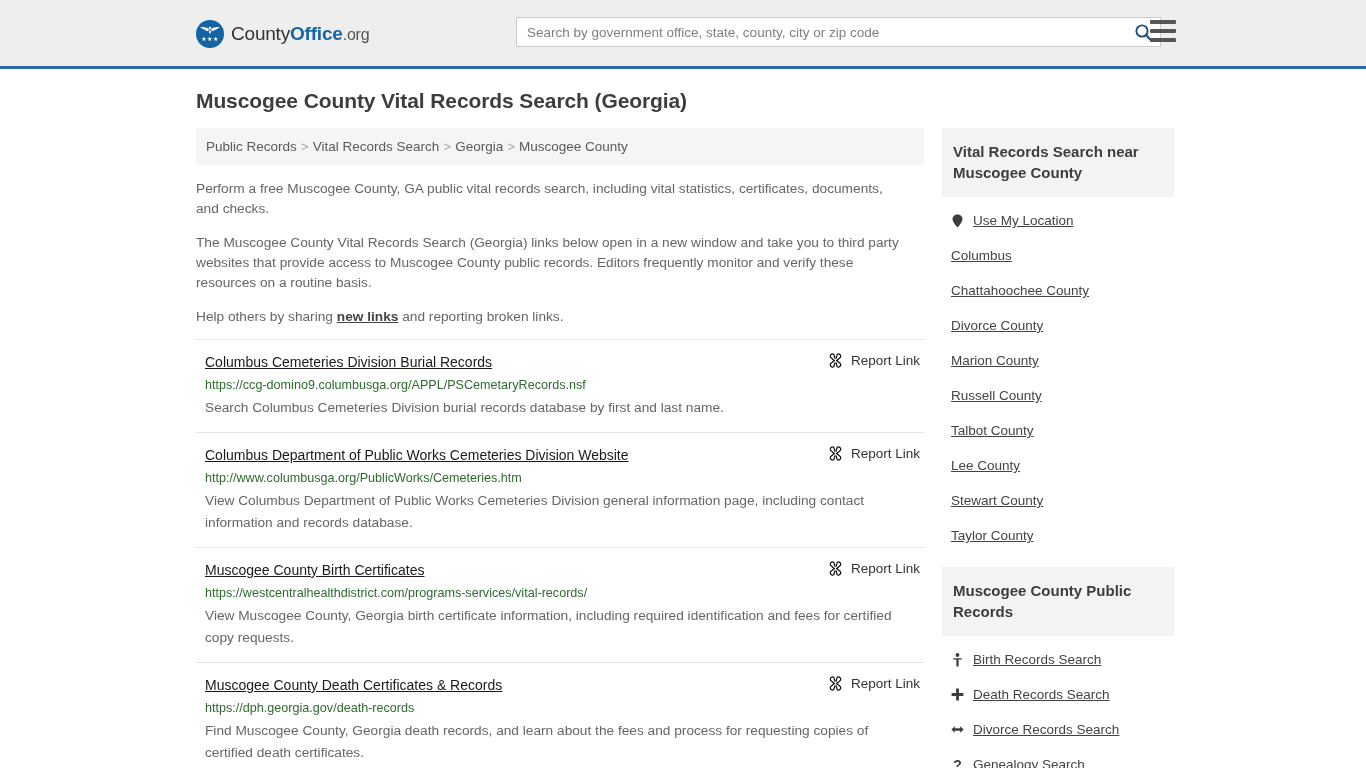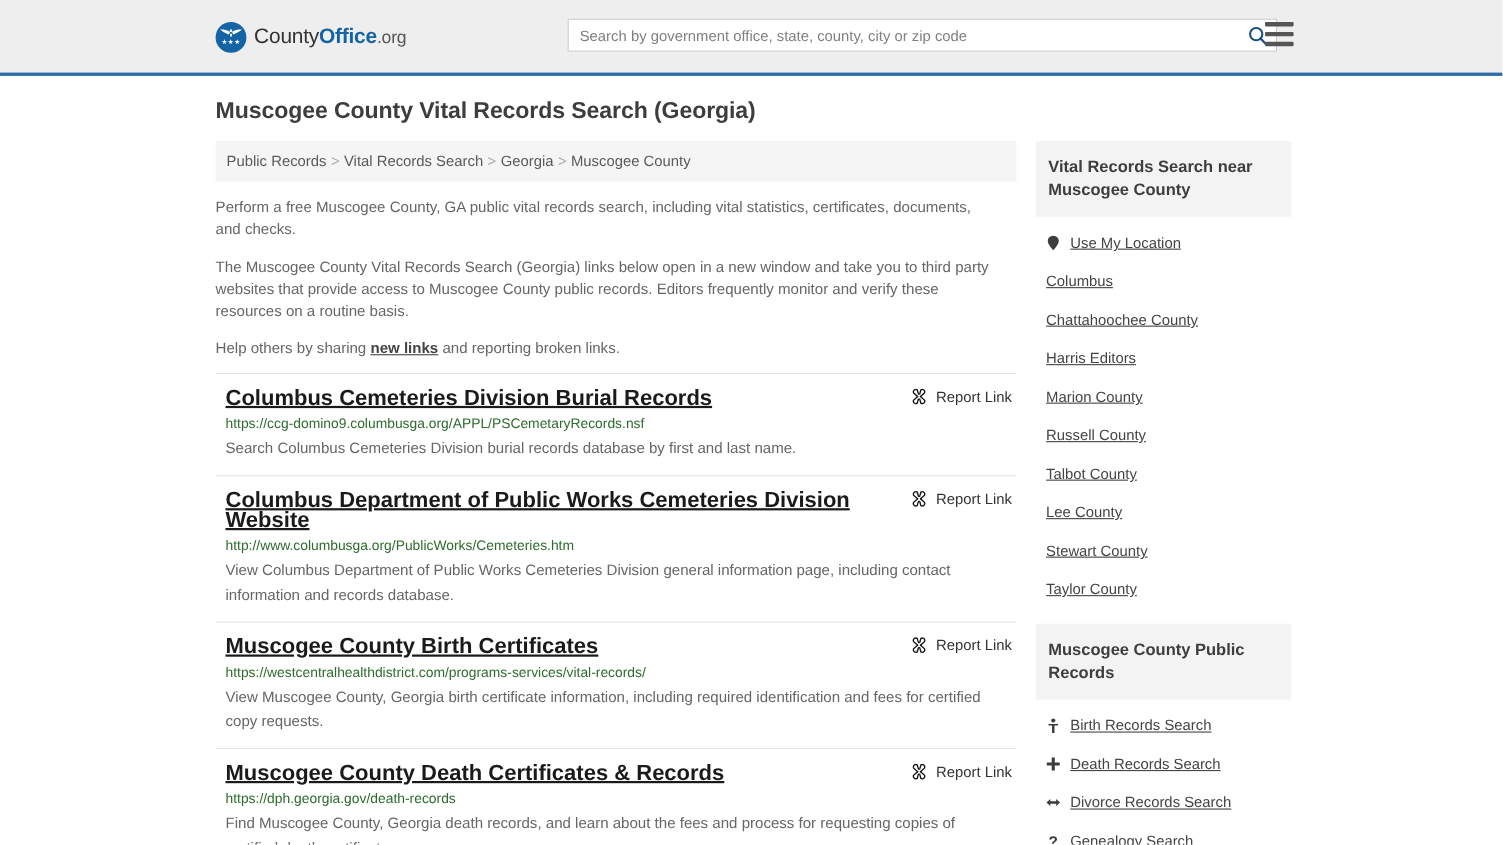--- a/index.html
+++ b/index.html
@@ -169,22 +169,22 @@
     padding: 13px 0 13px 9px;
     position: relative;
   }
   .result:first-child { border-top: 1px solid #e4e4e4; }
   .result-head {
     display: flex;
     align-items: flex-start;
     justify-content: space-between;
   }
   .result-title {
-    font-size: 20px;
-    font-weight: bold;
+    font-size: 14px;
+    font-weight: normal;
     color: #1a1a1a;
     text-decoration: underline;
     line-height: 18px;
     cursor: pointer;
   }
   .report-link {
     display: flex;
     align-items: center;
     gap: 8px;
     flex: none;
@@ -389,21 +389,21 @@
             <a href="#">Use My Location</a>
           </div>
 
           <div class="side-item">
             <a href="#">Columbus</a>
           </div>
           <div class="side-item">
             <a href="#">Chattahoochee County</a>
           </div>
           <div class="side-item">
-            <a href="#">Harris Editors</a>
+            <a href="#">Divorce County</a>
           </div>
           <div class="side-item">
             <a href="#">Marion County</a>
           </div>
           <div class="side-item">
             <a href="#">Russell County</a>
           </div>
           <div class="side-item">
             <a href="#">Talbot County</a>
           </div>

